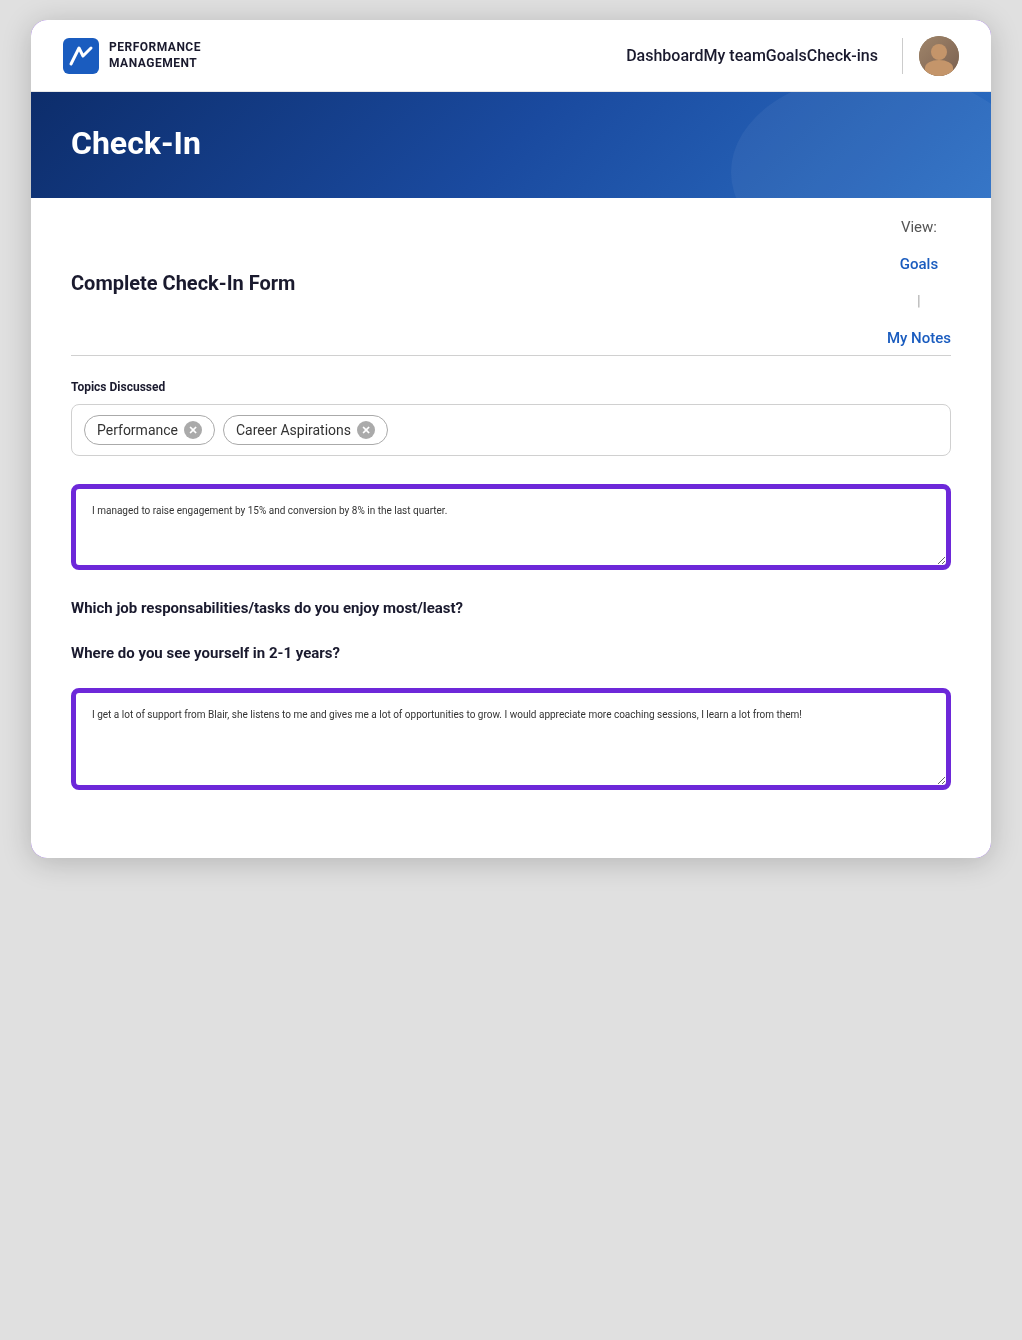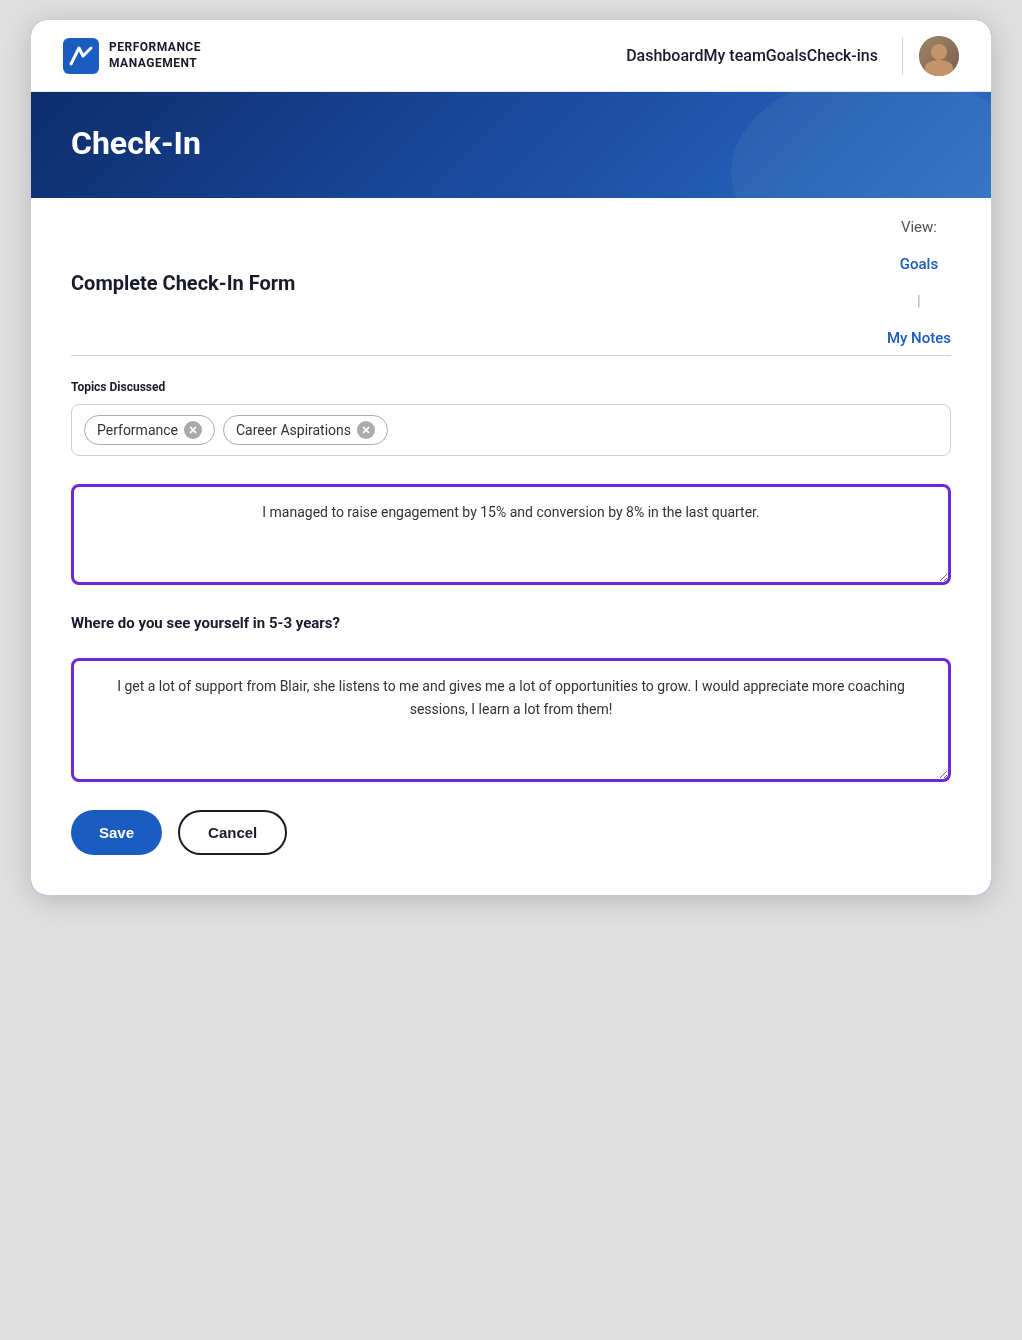--- a/index.html
+++ b/index.html
@@ -247,31 +247,30 @@
     .question-label {
       font-size: 15px;
       font-weight: 700;
       color: #1a1a2e;
       margin-bottom: 10px;
       line-height: 1.4;
     }
 
     .answer-textarea {
       width: 100%;
-      border: 3px solid #6d28d9;
+      border: 5px solid #6d28d9;
       border-radius: 8px;
       padding: 14px 16px;
-      font-size: 14px;
+      font-size: 10px;
       color: #333;
       line-height: 1.6;
       resize: vertical;
       min-height: 80px;
       font-family: inherit;
       outline: none;
-      text-align: center;
     }
 
     
     .form-actions {
       display: flex;
       gap: 16px;
       margin-top: 8px;
     }
 
     .btn-save {
@@ -354,29 +353,26 @@
           <span class="topic-remove">✕</span>
         </span>
       </div>
     </div>
 
     <div class="question-block">
       <textarea class="answer-textarea" rows="3" placeholder="I managed to raise engagement by 15% and conversion by 8% in the last quarter." style="">I managed to raise engagement by 15% and conversion by 8% in the last quarter.</textarea>
     </div>
 
     <div class="question-block">
+      <div class="question-label">Which job responsabilities/tasks do you enjoy most/least?</div>
     </div>
 
     <div class="question-block">
-      <div class="question-label">Where do you see yourself in 5-3 years?</div>
+      <div class="question-label">Where do you see yourself in 2-1 years?</div>
     </div>
 
     <div class="question-block">
       <textarea class="answer-textarea" rows="4" style="">I get a lot of support from Blair, she listens to me and gives me a lot of opportunities to grow. I would appreciate more coaching sessions, I learn a lot from them!</textarea>
     </div>
 
-    <div class="form-actions">
-      <button class="btn-save">Save</button>
-      <button class="btn-cancel">Cancel</button>
-    </div>
 
   </div>
 </div>
 
 </body></html>

